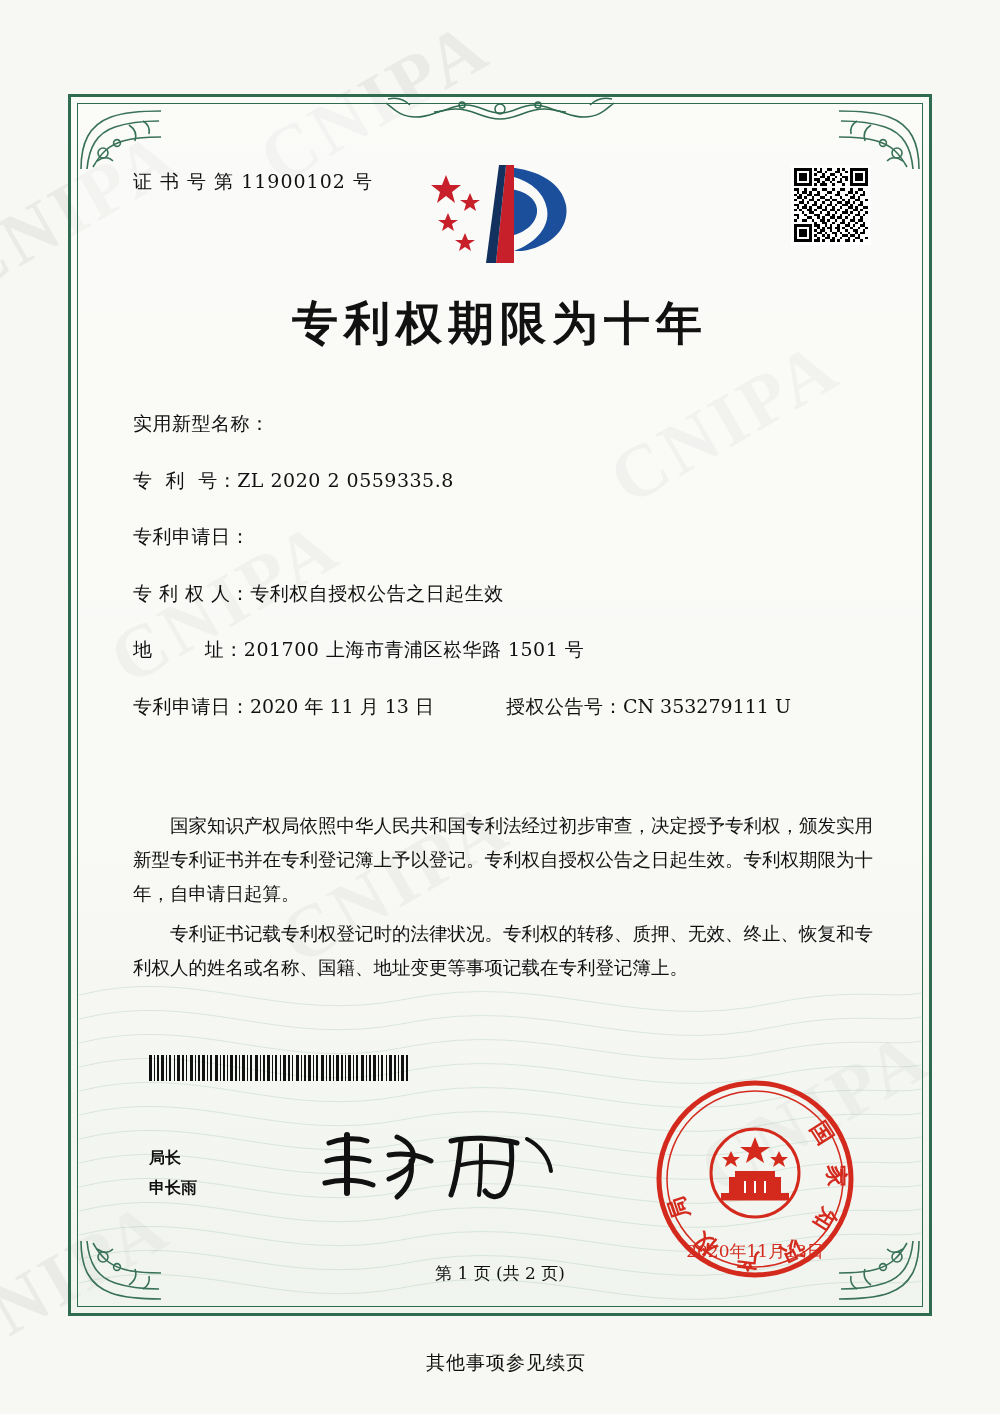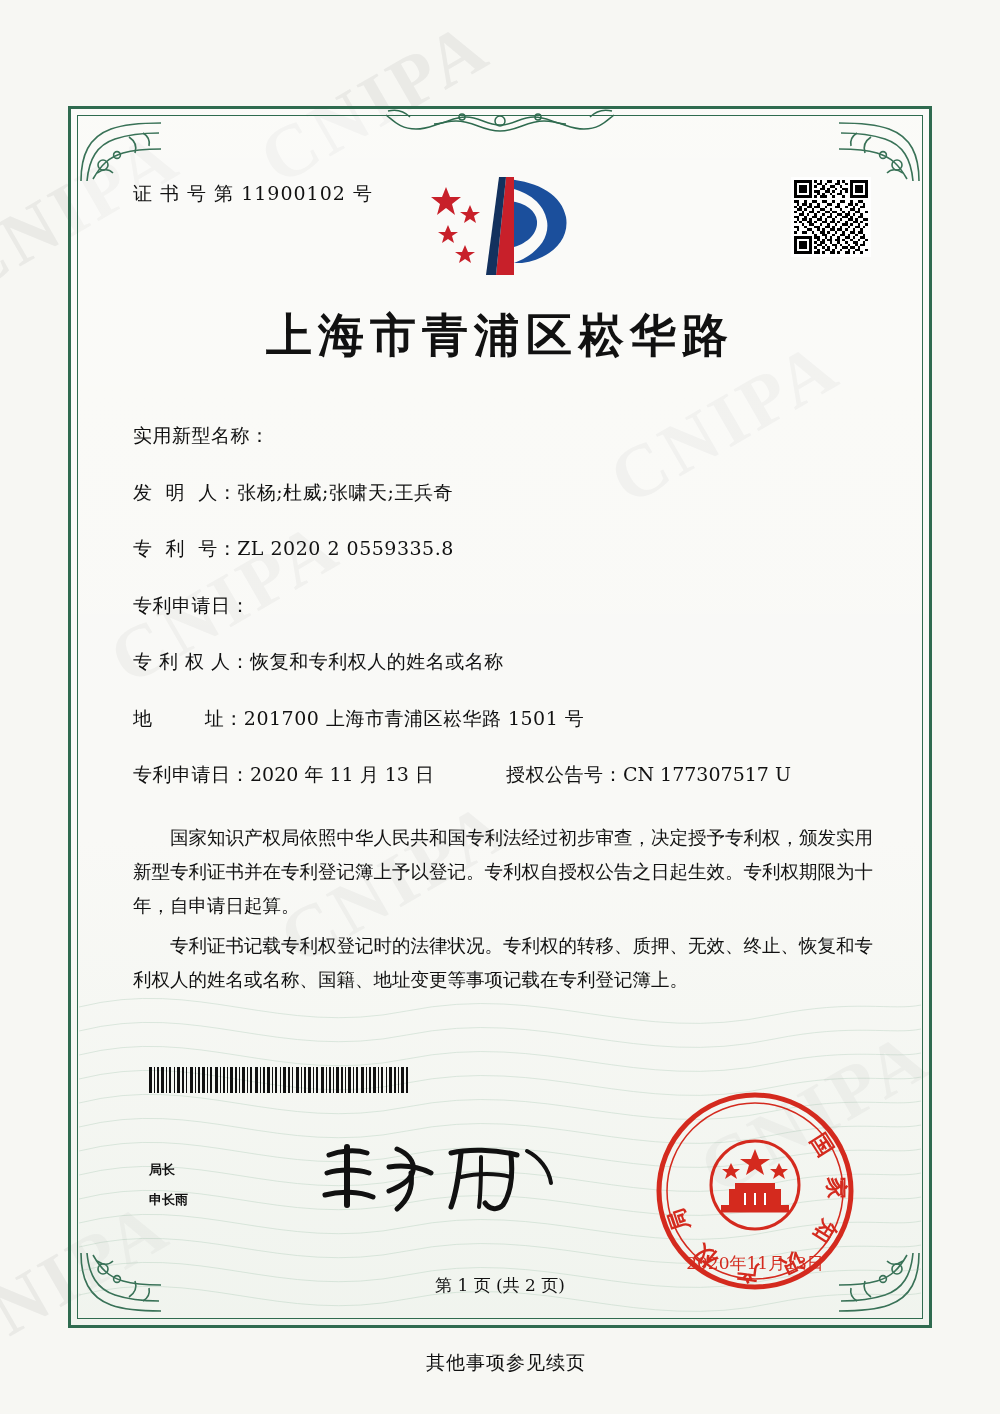--- a/index.html
+++ b/index.html
@@ -37,21 +37,21 @@
   .wm3 { left: 600px; top: 380px; }
   .wm4 { left: 270px; top: 840px; }
   .wm5 { left: -70px; top: 1240px; }
   .wm6 { left: 690px; top: 1070px; }
   .wm7 { left: 100px; top: 560px; }
 
   
   .cert {
     position: absolute;
     left: 68px;
-    top: 106px;
+    top: 94px;
     width: 864px;
     height: 1222px;
     border: 3px solid #2f6b4f;
     box-sizing: border-box;
     background: linear-gradient(180deg, rgba(255,255,255,0.45) 0%, rgba(255,255,255,0.25) 60%, rgba(232,240,232,0.45) 100%);
   }
   .cert::after {
     content: "";
     position: absolute;
     inset: 6px;
@@ -191,21 +191,21 @@
     width: 262px;
     height: 26px;
   }
   .barcode svg { width: 100%; height: 100%; display: block; }
 
   
   .sig-label {
     position: absolute;
     left: 78px;
     top: 1046px;
-    font-size: 13px;
+    font-size: 16px;
     line-height: 30px;
     color: #111;
     font-weight: bold;
   }
   .sig-hand {
     position: absolute;
     left: 240px;
     top: 1030px;
     width: 260px;
     height: 78px;
@@ -582,51 +582,47 @@
         <path d="M96 6 L104 6 L104 104 L86 104 Z" fill="#c8202a"></path>
         <path d="M86 104 L96 6 L89 6 L76 104 Z" fill="#13315e"></path>
 
         <polygon fill="#c8202a" points="36,16 40,26 51,26 42,33 45,44 36,37 27,44 30,33 21,26 32,26"></polygon>
         <polygon fill="#c8202a" points="60,34 63,41 70,41 64,45 66,52 60,48 54,52 56,45 50,41 57,41"></polygon>
         <polygon fill="#c8202a" points="38,54 41,61 48,61 42,65 44,72 38,68 32,72 34,65 28,61 35,61"></polygon>
         <polygon fill="#c8202a" points="55,74 58,81 65,81 59,85 61,92 55,88 49,92 51,85 45,81 52,81"></polygon>
       </svg>
     </div>
 
-    <div class="title">上海市青浦区崧华路</div>
+    <div class="title">专利权期限为十年</div>
 
     <div class="fields">
       <div class="frow">
         <span class="flabel">实用新型名称：</span>
-      </div>
-      <div class="frow">
-        <span class="flabel">发  明  人：</span>
-        <span class="fvalue">张杨;杜威;张啸天;王兵奇</span>
       </div>
       <div class="frow">
         <span class="flabel">专  利  号：</span>
         <span class="fvalue">ZL 2020 2 0559335.8</span>
       </div>
       <div class="frow">
         <span class="flabel">专利申请日：</span>
       </div>
       <div class="frow">
         <span class="flabel">专 利 权 人：</span>
-        <span class="fvalue">恢复和专利权人的姓名或名称</span>
+        <span class="fvalue">专利权自授权公告之日起生效</span>
       </div>
       <div class="frow">
         <span class="flabel">地        址：</span>
         <span class="fvalue">201700 上海市青浦区崧华路 1501 号</span>
       </div>
       <div class="frow two">
         <span class="flabel">专利申请日：</span>
         <span>2020 年 11 月 13 日</span>
         <span class="fspacer"></span>
         <span class="flabel">授权公告号：</span>
-        <span>CN 177307517 U</span>
+        <span>CN 353279111 U</span>
       </div>
     </div>
 
     <div class="paras">
       <p>国家知识产权局依照中华人民共和国专利法经过初步审查，决定授予专利权，颁发实用新型专利证书并在专利登记簿上予以登记。专利权自授权公告之日起生效。专利权期限为十年，自申请日起算。</p>
       <p>专利证书记载专利权登记时的法律状况。专利权的转移、质押、无效、终止、恢复和专利权人的姓名或名称、国籍、地址变更等事项记载在专利登记簿上。</p>
     </div>
 
     <div class="barcode">
       <svg viewBox="0 0 262 26" shape-rendering="crispEdges">

